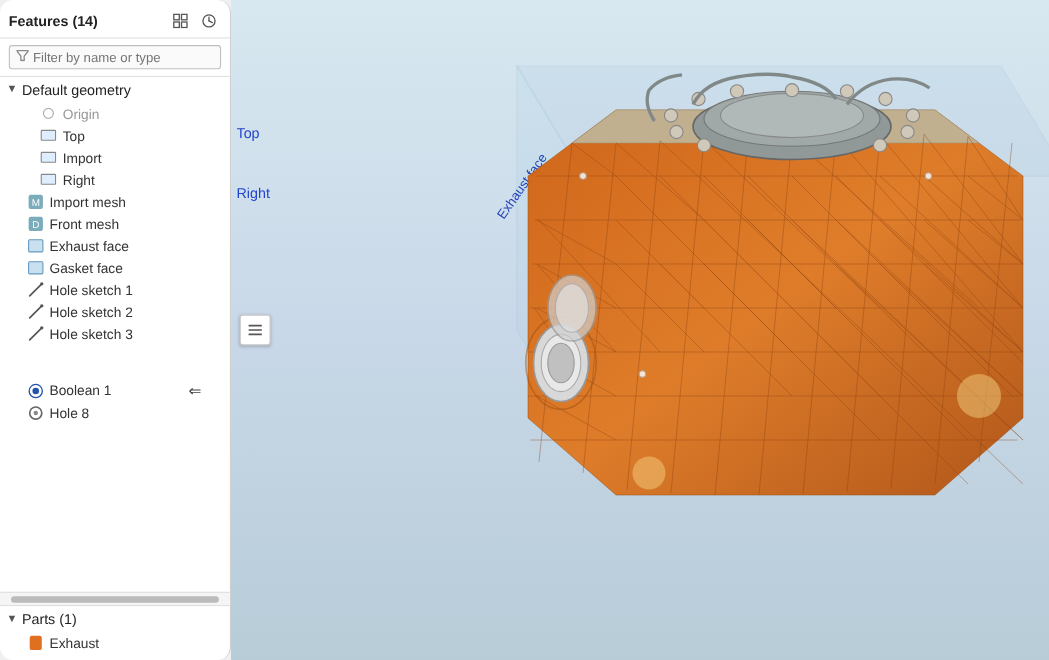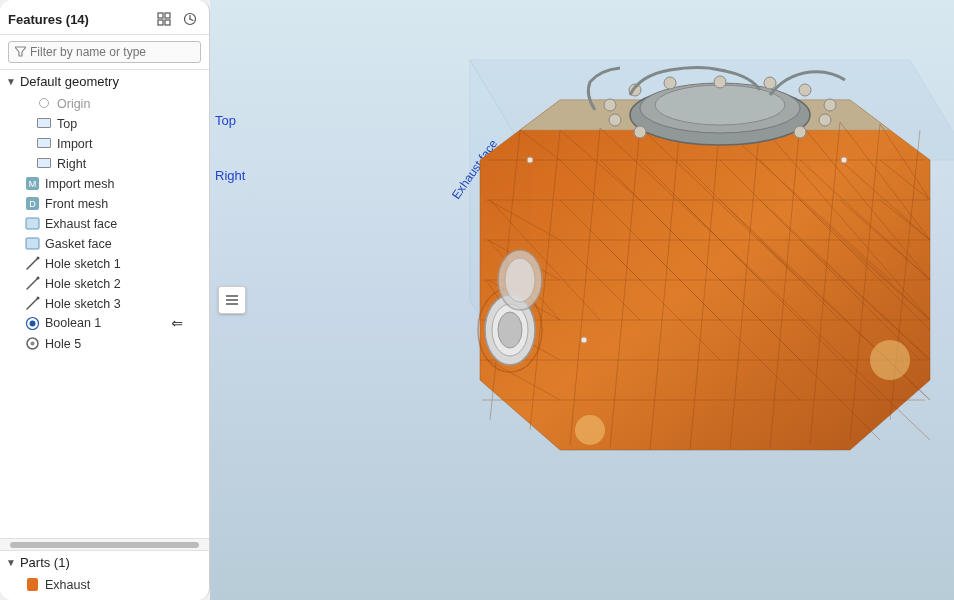--- a/index.html
+++ b/index.html
@@ -357,40 +357,40 @@
       <span class="item-icon">
         <svg width="15" height="15" viewBox="0 0 15 15">
           <line x1="2" y1="13" x2="13" y2="2" stroke="#555" stroke-width="1.5" stroke-linecap="round"></line>
           <circle cx="13" cy="2" r="1.5" fill="#555"></circle>
         </svg>
       </span>
       <span class="item-label">Hole sketch 3</span>
     </div>
 
     <div class="tree-item" style="justify-content: space-between;">
-      <div style="display:flex;align-items:center;">
+      <div style="display:flex;align-items:center;margin-top:32px;">
         <span class="item-icon">
           <svg width="15" height="15" viewBox="0 0 15 15">
             <circle cx="7.5" cy="7.5" r="6" fill="none" stroke="#2255aa" stroke-width="1.2"></circle>
             <circle cx="7.5" cy="7.5" r="3" fill="#2255aa" stroke="none"></circle>
           </svg>
         </span>
         <span class="item-label">Boolean 1</span>
       </div>
       <span class="arrow-icon">⇐</span>
     </div>
 
     <div class="tree-item">
       <span class="item-icon">
         <svg width="15" height="15" viewBox="0 0 15 15">
           <circle cx="7.5" cy="7.5" r="5.5" fill="none" stroke="#666" stroke-width="1.5"></circle>
           <circle cx="7.5" cy="7.5" r="2" fill="#888" stroke="none"></circle>
         </svg>
       </span>
-      <span class="item-label">Hole 5</span>
+      <span class="item-label">Hole 8</span>
     </div>
 
   </div>
 
   <div id="bottom-scroll">
     <div id="bottom-scroll-thumb"></div>
   </div>
 
   <div id="parts-section">
     <div class="section-header">

